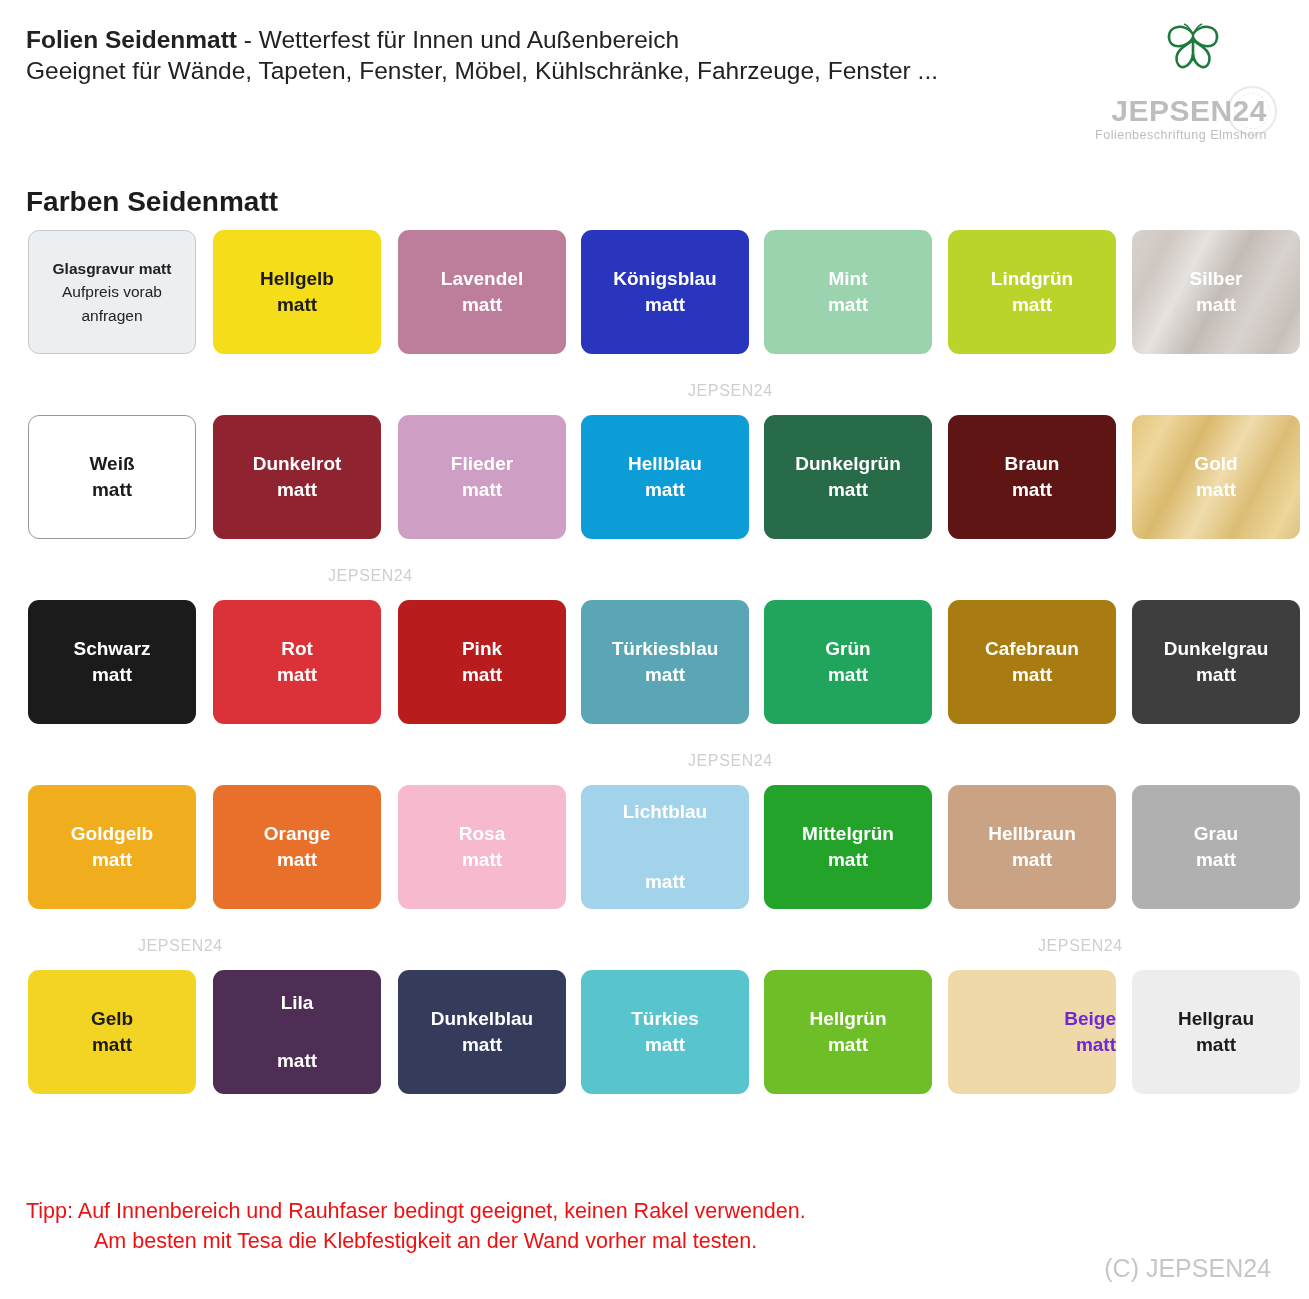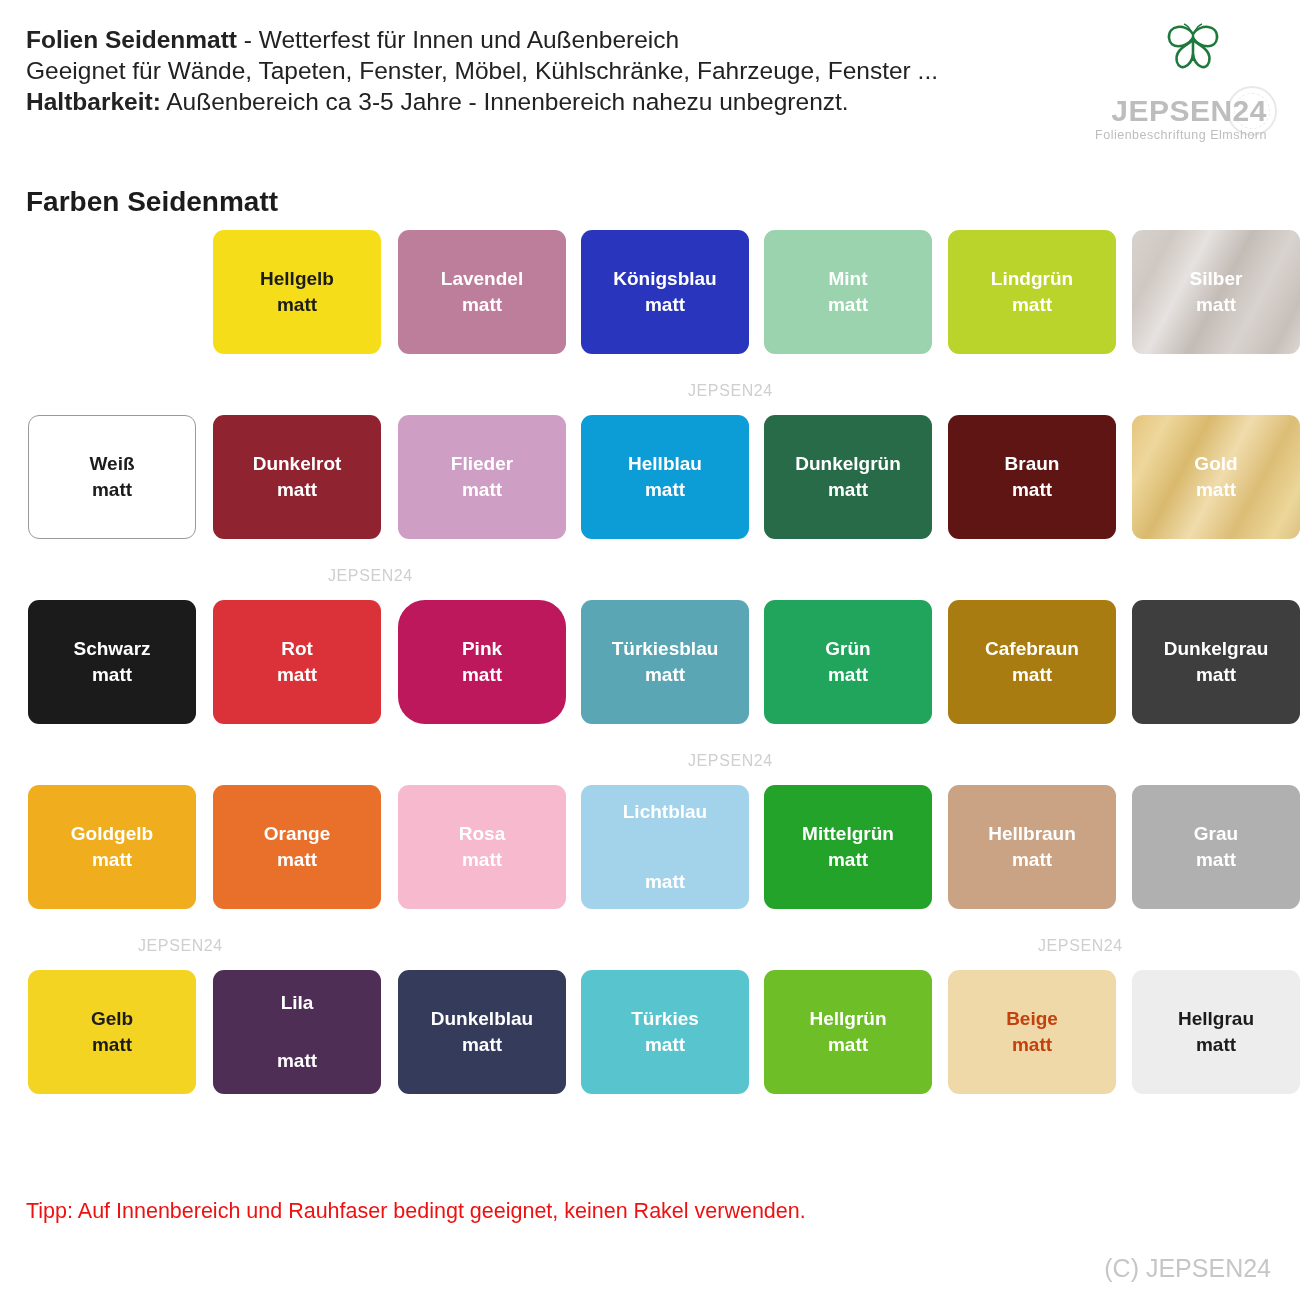--- a/index.html
+++ b/index.html
@@ -153,23 +153,20 @@
   }
 </style>
 </head>
 <body>
 
 <div class="header">
   <div class="header-line">
     <b>Folien Seidenmatt</b><span> - Wetterfest für Innen und Außenbereich</span>
   </div>
   <div class="header-line">Geeignet für Wände, Tapeten, Fenster, Möbel, Kühlschränke, Fahrzeuge, Fenster ...</div>
-  <div class="header-line">
-    <b>Haltbarkeit:</b><span> Außenbereich ca 3-5 Jahre - Innenbereich nahezu unbegrenzt.</span>
-  </div>
 </div>
 
 <h2 class="section-title">Farben Seidenmatt</h2>
 
 <div class="butterfly">
   <svg viewBox="0 0 60 54" width="60" height="54" aria-hidden="true">
     <g fill="none" stroke="#1E7A3C" stroke-width="2.6" stroke-linecap="round">
       <path d="M30 12 C22 1, 5 3, 6 16 C7 27, 22 27, 30 16"></path>
       <path d="M30 12 C38 1, 55 3, 54 16 C53 27, 38 27, 30 16"></path>
       <path d="M30 18 C23 24, 11 28, 14 40 C17 50, 28 44, 30 33"></path>
@@ -183,20 +180,25 @@
 
 <div class="seal"></div>
 
 <div class="brand">
   <div class="brand-main">JEPSEN24</div>
   <div class="brand-sub">Folienbeschriftung Elmshorn</div>
 </div>
 
 <div class="grid" id="grid">
     <div class="row">
+      <div class="swatch glass" style="left: 0px; top: 0px; color: rgb(34, 34, 34); background: rgb(236, 239, 241);">
+        <span class="n1">Glasgravur matt</span>
+        <span class="n2">Aufpreis vorab</span>
+        <span class="n2">anfragen</span>
+      </div>
       <div class="swatch bold" style="left: 185px; top: 0px; color: rgb(28, 28, 28); background: rgb(245, 222, 25);">
         <span class="n1">Hellgelb</span>
         <span class="n2">matt</span>
       </div>
       <div class="swatch bold" style="left: 370px; top: 0px; color: rgb(255, 255, 255); background: rgb(188, 126, 154); text-align: right;">
         <span class="n1">Lavendel</span>
         <span class="n2">matt</span>
       </div>
       <div class="swatch bold" style="left: 553px; top: 0px; color: rgb(255, 255, 255); background: rgb(42, 53, 190);">
         <span class="n1">Königsblau</span>
@@ -247,21 +249,21 @@
     </div>
     <div class="row">
       <div class="swatch bold" style="left: 0px; top: 0px; color: rgb(255, 255, 255); background: rgb(27, 27, 27);">
         <span class="n1">Schwarz</span>
         <span class="n2">matt</span>
       </div>
       <div class="swatch bold" style="left: 185px; top: 0px; color: rgb(255, 255, 255); background: rgb(219, 50, 57);">
         <span class="n1">Rot</span>
         <span class="n2">matt</span>
       </div>
-      <div class="swatch bold" style="left: 370px; top: 0px; color: rgb(255, 255, 255); background: #be185d; border-radius: 27px;">
+      <div class="swatch bold" style="left: 370px; top: 0px; color: rgb(255, 255, 255); background: #b91c1c;">
         <span class="n1">Pink</span>
         <span class="n2">matt</span>
       </div>
       <div class="swatch bold" style="left: 553px; top: 0px; color: rgb(255, 255, 255); background: rgb(90, 166, 180);">
         <span class="n1">Türkiesblau</span>
         <span class="n2">matt</span>
       </div>
       <div class="swatch bold" style="left: 736px; top: 0px; color: rgb(255, 255, 255); background: rgb(33, 165, 92);">
         <span class="n1">Grün</span>
         <span class="n2">matt</span>
@@ -319,32 +321,33 @@
         <span class="n2">matt</span>
       </div>
       <div class="swatch bold" style="left: 553px; top: 0px; color: rgb(255, 255, 255); background: rgb(88, 196, 206);">
         <span class="n1">Türkies</span>
         <span class="n2">matt</span>
       </div>
       <div class="swatch bold" style="left: 736px; top: 0px; color: rgb(255, 255, 255); background: rgb(110, 190, 40);">
         <span class="n1">Hellgrün</span>
         <span class="n2">matt</span>
       </div>
-      <div class="swatch bold" style="left: 920px; top: 0px; color: #c2410c; background: rgb(239, 217, 169);">
+      <div class="swatch bold" style="left: 920px; top: 0px; color: #6d28d9; background: rgb(239, 217, 169); align-items: flex-end;">
         <span class="n1">Beige</span>
         <span class="n2">matt</span>
       </div>
       <div class="swatch bold" style="left: 1104px; top: 0px; color: rgb(28, 28, 28); background: rgb(237, 237, 237);">
         <span class="n1">Hellgrau</span>
         <span class="n2">matt</span>
       </div>
     </div>
     <div class="wm" style="left: 660px; top: 152px;">JEPSEN24</div>
     <div class="wm" style="left: 300px; top: 337px;">JEPSEN24</div>
     <div class="wm" style="left: 660px; top: 522px;">JEPSEN24</div>
     <div class="wm" style="left: 110px; top: 707px;">JEPSEN24</div>
     <div class="wm" style="left: 1010px; top: 707px;">JEPSEN24</div>
   </div>
 
 <div class="tip">
   <div class="l1">Tipp: Auf Innenbereich und Rauhfaser bedingt geeignet, keinen Rakel verwenden.</div>
+  <div class="l2">Am besten mit Tesa die Klebfestigkeit an der Wand vorher mal testen.</div>
 </div>
 <div class="copy">(C) JEPSEN24</div>
 
 </body></html>

